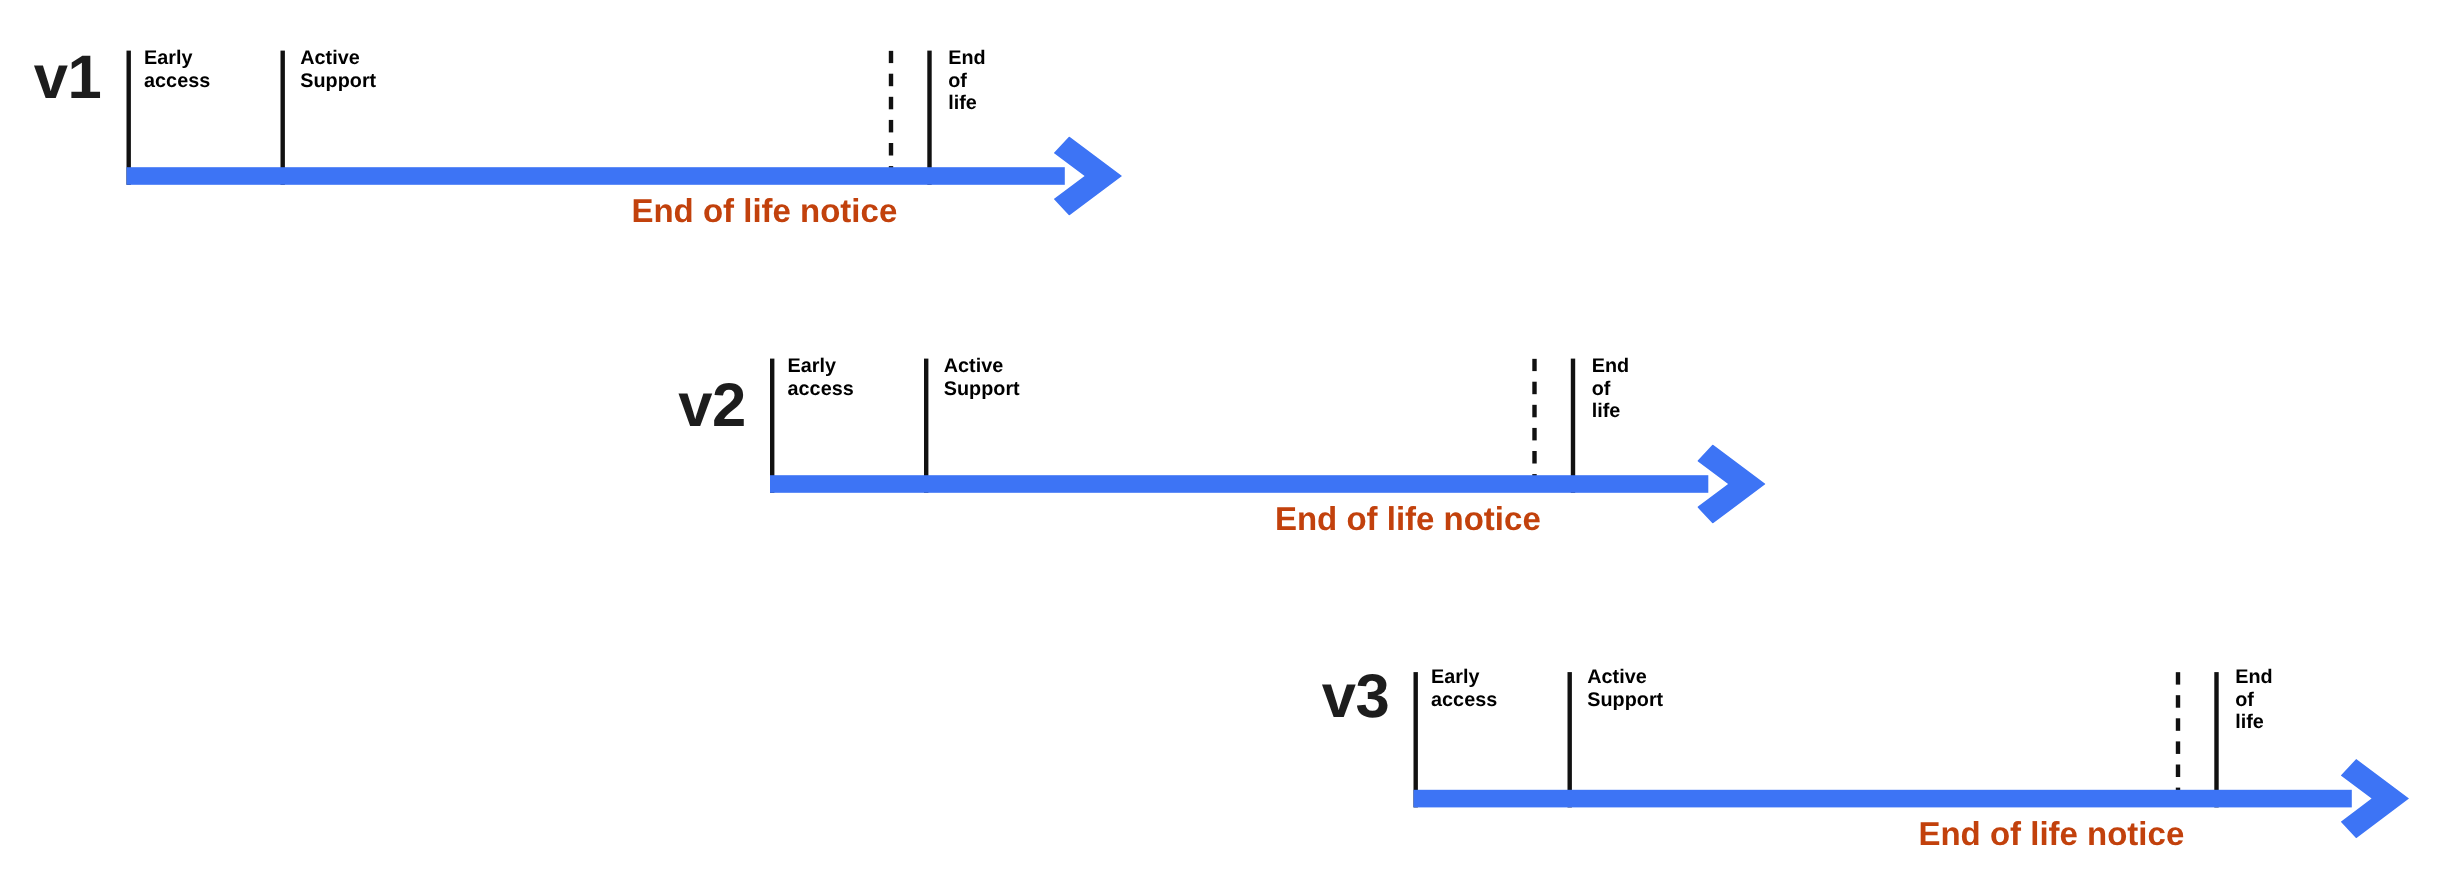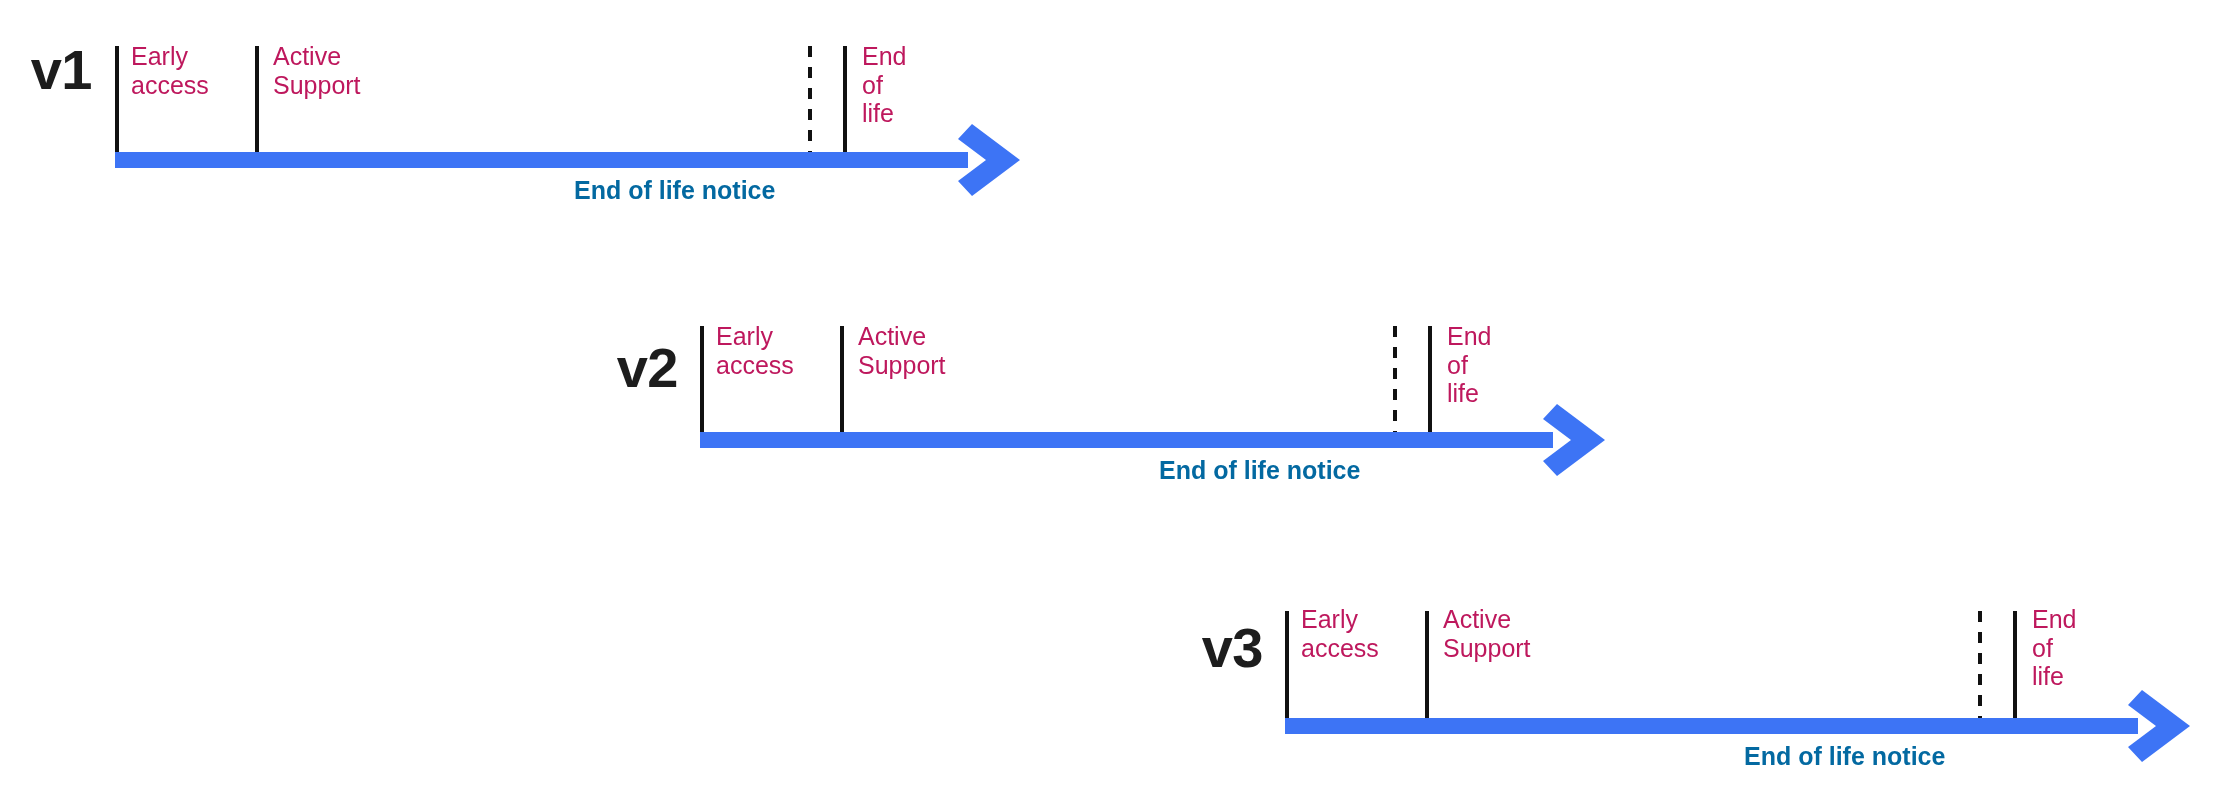--- a/index.html
+++ b/index.html
@@ -62,32 +62,32 @@
     position: absolute;
     height: 16px;
   }
   
   .arrowhead {
     position: absolute;
   }
   
   .phase-label {
     position: absolute;
-    font-size: 25px;
-    font-weight: 400;
-    color: #be185d;
+    font-size: 18px;
+    font-weight: 700;
+    color: #000000;
     line-height: 1.14;
     white-space: pre-line;
   }
   
   .under-label {
     position: absolute;
-    font-size: 25px;
+    font-size: 30px;
     font-weight: 700;
-    color: #0369a1;
+    color: #c2410c;
     line-height: 1;
     white-space: nowrap;
   }
 </style>
 </head>
 <body>
 
 <div id="diagram">
     <div class="row">
       <div class="ver-label" style="left: 22px; top: 42px; width: 70px;">v1</div>
@@ -115,21 +115,21 @@
       <svg class="arrowhead" width="62" height="72" viewBox="0 0 62 72" style="left: 1543px; top: 404px;">
         <path d="M 14 0 L 62 36 L 14 72 L 0 57 L 28 36 L 0 15 Z" fill="#3d74f5"></path>
       </svg>
       <div class="phase-label" style="left: 716px; top: 322px; width: 110px;">Early
 access</div>
       <div class="phase-label" style="left: 858px; top: 322px;">Active Support</div>
       <div class="phase-label" style="left: 1447px; top: 322px;">End of life</div>
       <div class="under-label" style="left: 1159px; top: 458px;">End of life notice</div>
     </div>
     <div class="row">
-      <div class="ver-label" style="left: 1193px; top: 620px; width: 70px;">v3</div>
+      <div class="ver-label" style="left: 1193px; top: 605px; width: 70px;">v3</div>
       <div class="tick" style="left: 1285px; top: 611px; height: 123px;"></div>
       <div class="tick" style="left: 1425px; top: 611px; height: 123px;"></div>
       <div class="tick" style="left: 2013px; top: 611px; height: 123px;"></div>
       <div class="tick-dashed" style="left: 1978px; top: 611px; height: 123px;"></div>
       <div class="shaft" style="left: 1285px; top: 718px; width: 853px; background: rgb(61, 116, 245);"></div>
       <svg class="arrowhead" width="62" height="72" viewBox="0 0 62 72" style="left: 2128px; top: 690px;">
         <path d="M 14 0 L 62 36 L 14 72 L 0 57 L 28 36 L 0 15 Z" fill="#3d74f5"></path>
       </svg>
       <div class="phase-label" style="left: 1301px; top: 605px; width: 110px;">Early
 access</div>

